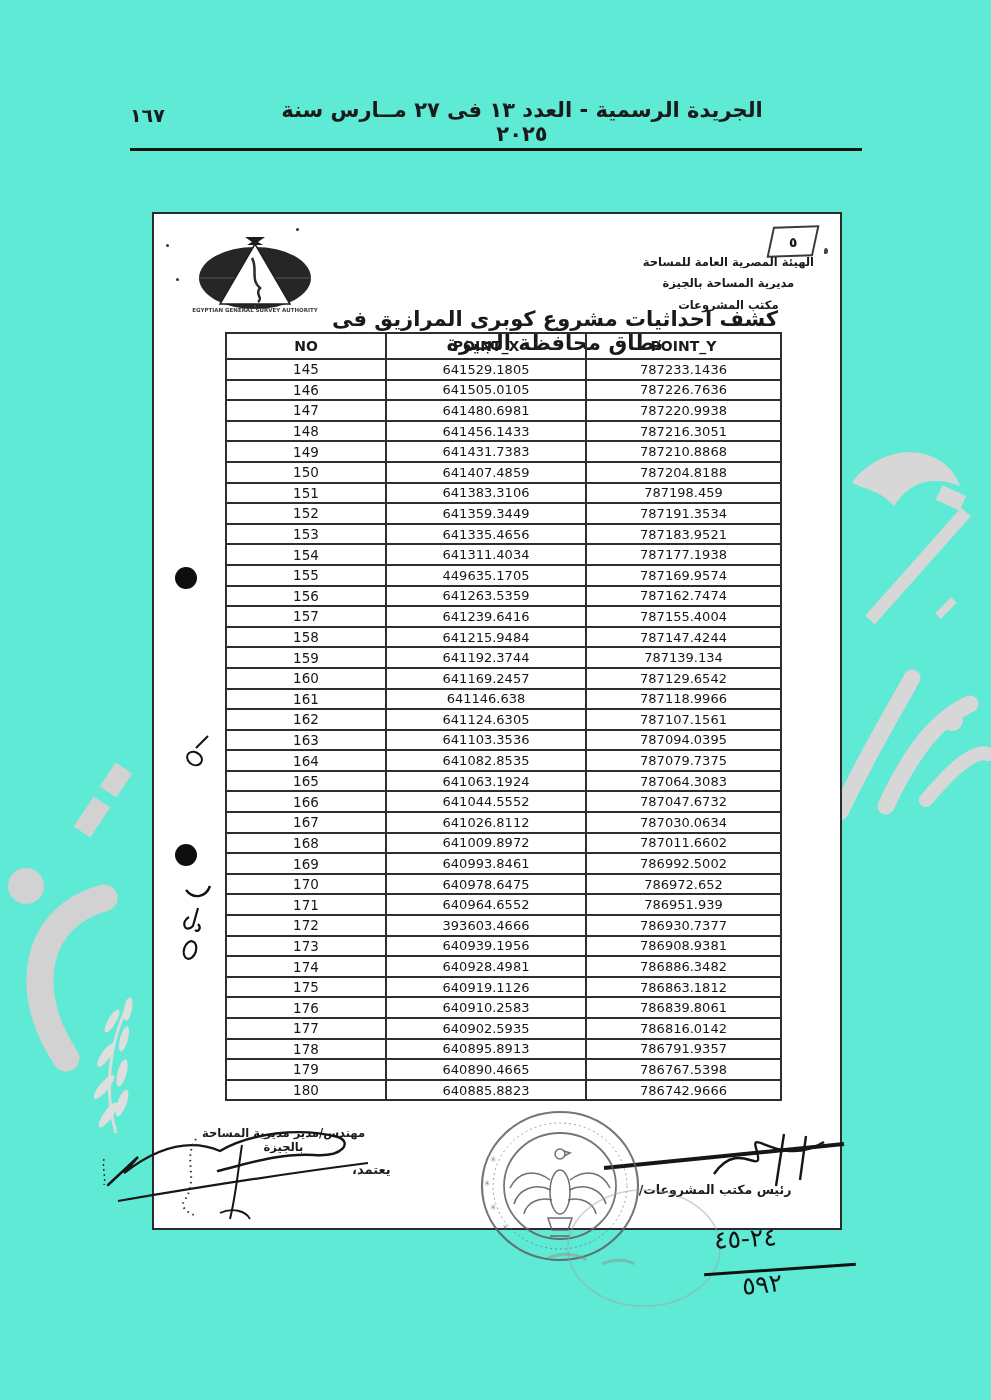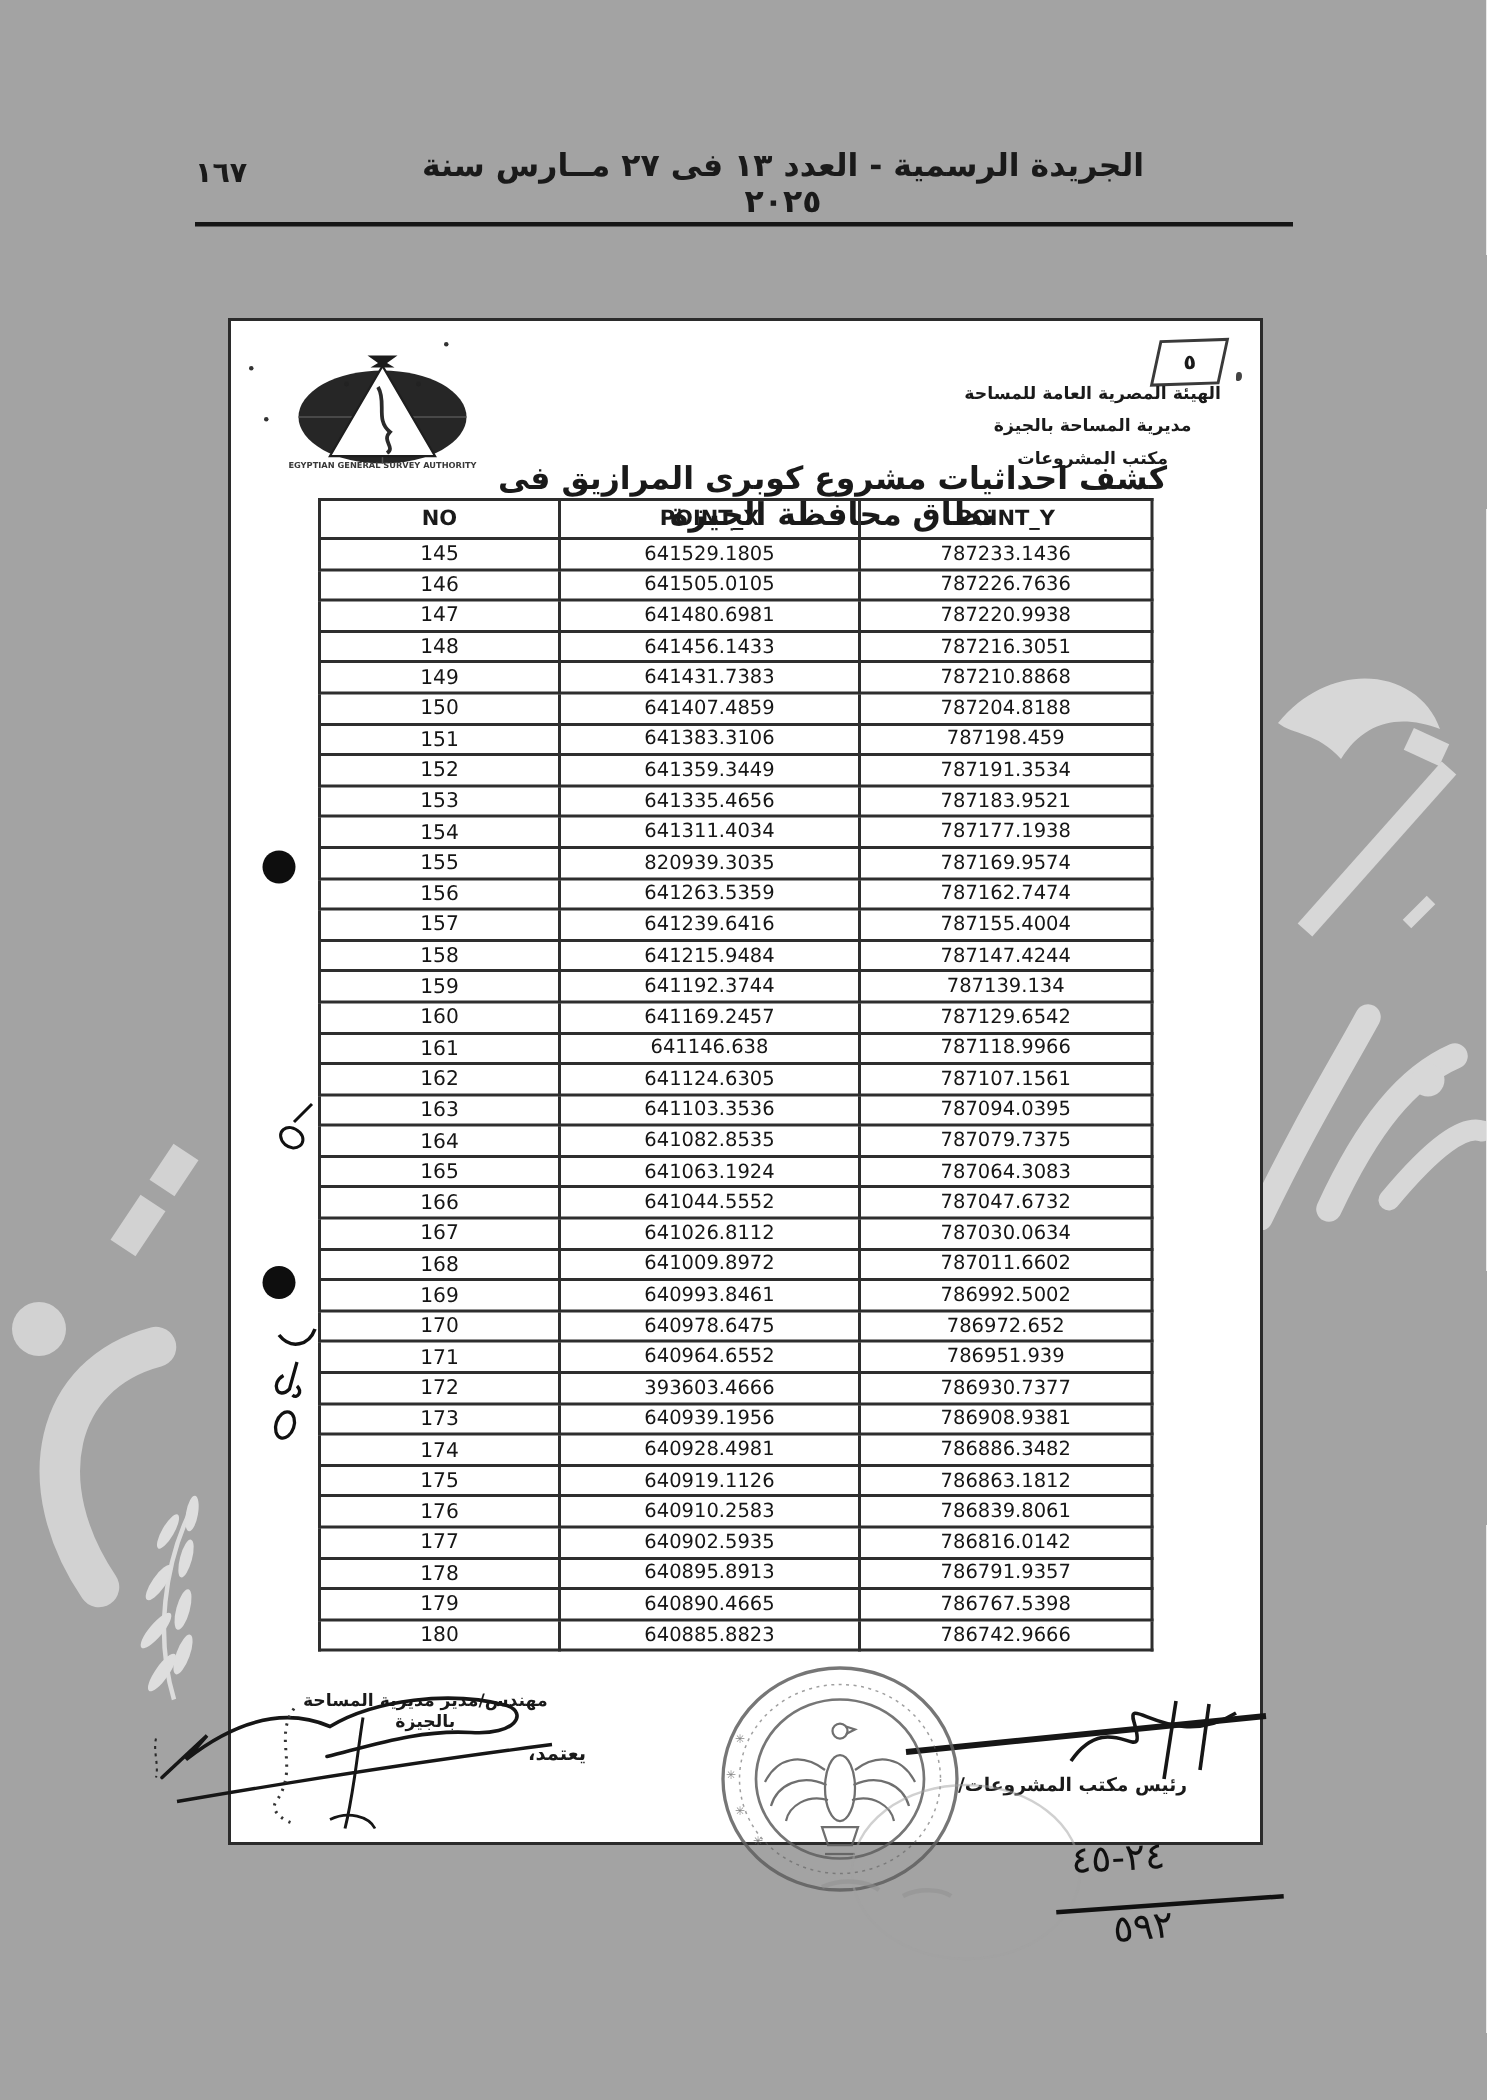--- a/index.html
+++ b/index.html
@@ -1,36 +1,36 @@
 <!DOCTYPE html>
 <html><head>
 <meta charset="utf-8">
 <style>
   html,body{margin:0;padding:0;background:#ffffff;}
-  .page{position:relative;width:991px;height:1400px;background:#a3a3a3;overflow:hidden;
+  .page{position:relative;width:991px;height:1400px;background:#5eead4;overflow:hidden;
         font-family:"DejaVu Sans",sans-serif;color:#1a1a1a;}
   
   .page-number{position:absolute;left:130px;top:104px;font-size:19px;font-weight:700;}
   .gazette-title{position:absolute;left:262px;top:98px;width:520px;text-align:center;
         direction:rtl;font-size:21px;font-weight:700;letter-spacing:.5px;}
   .header-rule{position:absolute;left:130px;top:148px;width:732px;height:3px;background:#161616;}
   
   .document{position:absolute;left:152px;top:212px;width:686px;height:1014px;
         border:2px solid #2b2b2b;background:#ffffff;}
   .corner-mark{position:absolute;top:12px;right:24px;width:42px;height:27px;border:2px solid #3a3a3a;
         transform:skewX(-14deg) rotate(-2deg);display:flex;align-items:center;justify-content:center;}
   .corner-mark span{transform:skewX(14deg);font-weight:700;font-size:14px;}
   .corner-dot{position:absolute;top:34px;right:12px;width:4px;height:6px;background:#444;border-radius:50% 50% 60% 20%;}
   .org-block{position:absolute;top:38px;right:26px;text-align:center;direction:rtl;
         font-size:11.5px;font-weight:700;line-height:1.85;margin-left:32px;}
   .logo{position:absolute;left:36px;top:18px;}
   .doc-title{position:absolute;top:93px;right:40px;width:490px;text-align:center;direction:rtl;
         font-size:21px;font-weight:700;}
   
-  .coords{position:absolute;left:58px;top:118px;border-collapse:collapse;table-layout:fixed;padding-left:29px;}
+  .coords{position:absolute;left:71px;top:118px;border-collapse:collapse;table-layout:fixed;padding-left:29px;}
   .coords th,.coords td{border:2px solid #2e2e2e;text-align:center;padding:0;overflow:hidden;}
   .coords th{height:24px;font-size:14px;font-weight:700;}
   .coords td{height:18.6px;font-size:13px;color:#161616;}
   .coords td:first-child{font-weight:400;font-size:13.5px;}
   
   .sig-approve{position:absolute;left:198px;top:948px;font-size:13px;font-weight:700;direction:rtl;}
   .sig-left-title{position:absolute;left:42px;top:912px;width:175px;text-align:center;
         font-size:11.5px;font-weight:700;direction:rtl;}
   .sig-right-title{position:absolute;left:482px;top:968px;width:158px;text-align:center;
         font-size:12.5px;font-weight:700;direction:rtl;}
@@ -170,21 +170,21 @@
             <td>641335.4656</td>
             <td>787183.9521</td>
           </tr>
           <tr>
             <td>154</td>
             <td>641311.4034</td>
             <td>787177.1938</td>
           </tr>
           <tr>
             <td>155</td>
-            <td>820939.3035</td>
+            <td>449635.1705</td>
             <td>787169.9574</td>
           </tr>
           <tr>
             <td>156</td>
             <td>641263.5359</td>
             <td>787162.7474</td>
           </tr>
           <tr>
             <td>157</td>
             <td>641239.6416</td>

